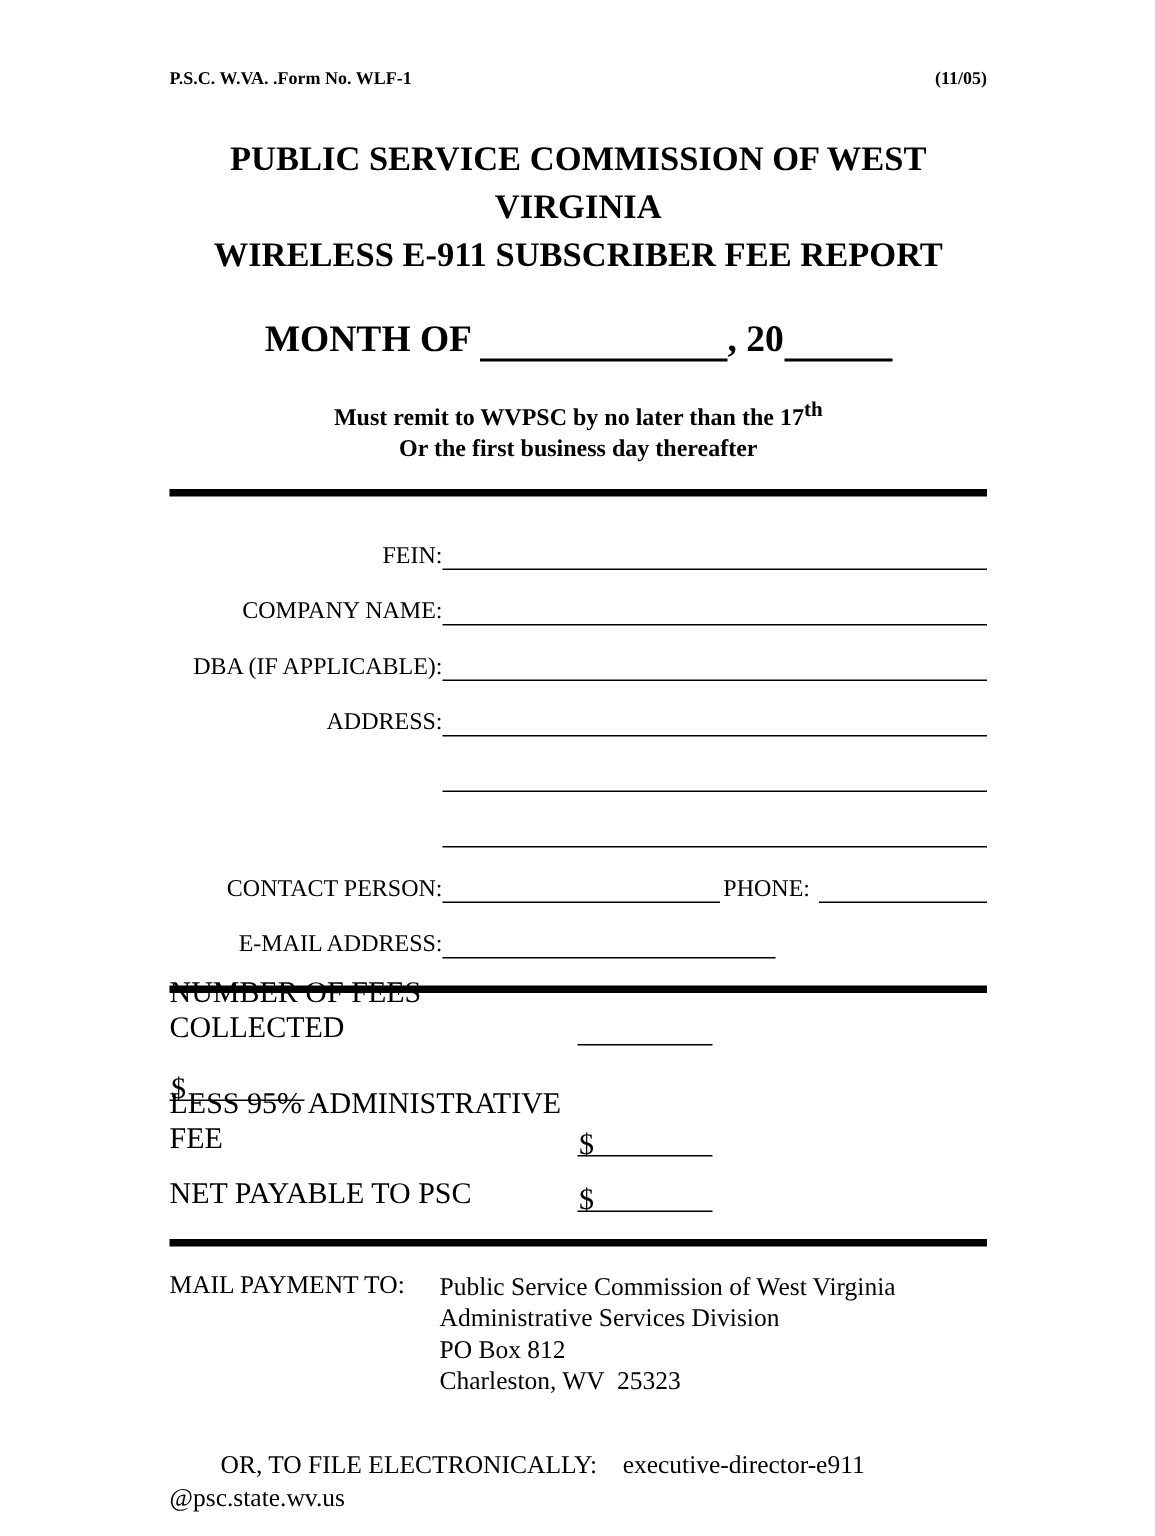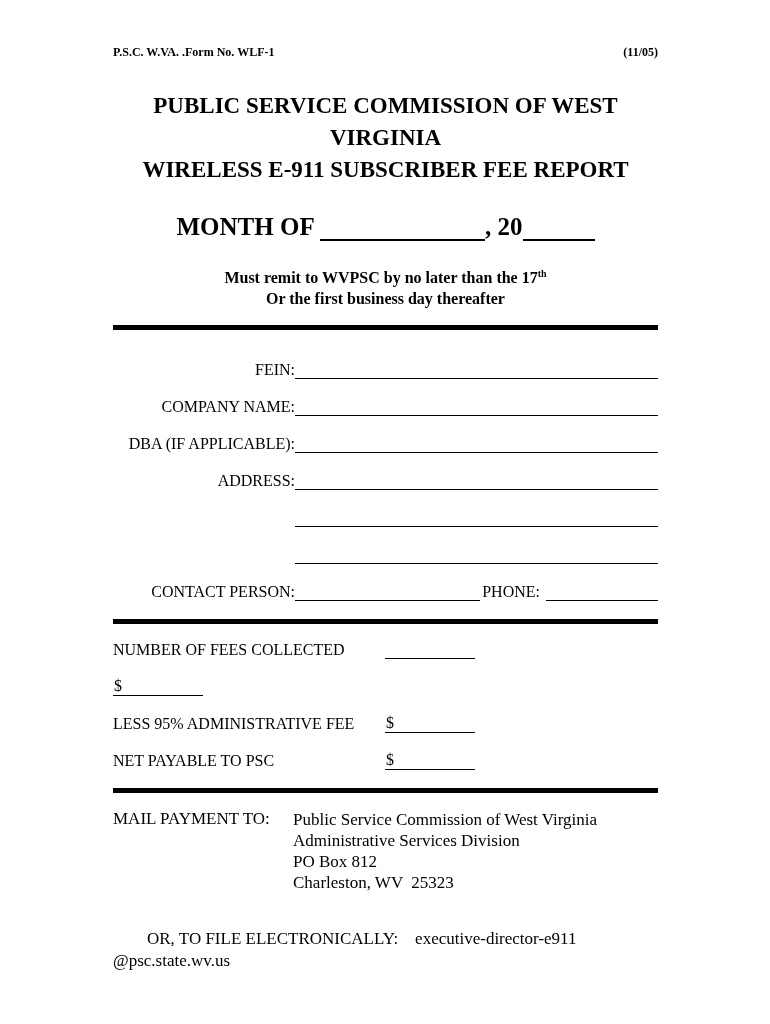--- a/index.html
+++ b/index.html
@@ -27,38 +27,38 @@
     font-size:25px; font-weight:bold;
   }
   .month-blank {
     display:inline-block; border-bottom:2px solid #000;
     height:24px; vertical-align:bottom;
   }
   .month-blank.b1 { width:165px; }
   .month-blank.b2 { width:72px; }
 
   .remit-block { text-align:center; margin-top:22px; font-weight:bold; font-size:16px; line-height:21px; }
-  .remit-block sup { font-size:10px; }
+  .remit-block sup { font-size:14px; }
 
   .rule { height:5px; background:#000; }
   .rule-1 { margin-top:16px; }
   .rule-2 { margin-top:11px; }
   .rule-3 { margin-top:11px; }
 
   .fields-section { margin-top:30px; font-size:16px;text-align:right; }
   .field-row { display:flex; align-items:flex-end; height:19px; margin-bottom:18px; }
   .field-label { width:182px; flex-shrink:0; }
   .fill-line { border-bottom:1px solid #000; height:19px; display:inline-block; }
   .fill-line.grow { flex:1; }
   .phone-label { padding:0 6px 0 2px; flex-shrink:0; }
   .line-phone { width:112px; flex-shrink:0; }
   .line-email { width:222px; }
   .spacer-label { width:182px; flex-shrink:0; }
 
-  .fees-section { margin-top:16px; font-size:16px; }
+  .fees-section { margin-top:16px; font-size:20px; }
   .fee-row { display:flex; align-items:flex-end; height:19px; margin-bottom:18px; }
   .fee-label { width:272px; flex-shrink:0; }
   .fee-line { border-bottom:1px solid #000; height:19px; width:90px; }
   .fee-line .dollar { padding-left:1px; }
 
   .payment-section { margin-top:16px; font-size:17px; display:flex; }
   .payment-label { width:180px; flex-shrink:0; font-size:17px; }
   .payment-address div { line-height:21px; white-space:pre-wrap; }
 
   .footer-block { margin-top:13px; font-size:17px; }
@@ -117,20 +117,24 @@
       <div class="field-row">
         <span class="spacer-label"></span>
         <span class="fill-line grow"></span>
       </div>
       <div class="field-row">
         <span class="field-label">CONTACT PERSON:</span>
         <span class="fill-line grow"></span>
         <span class="phone-label">PHONE:</span>
         <span class="fill-line line-phone"></span>
       </div>
+      <div class="field-row">
+        <span class="field-label">E-MAIL ADDRESS:</span>
+        <span class="fill-line line-email"></span>
+      </div>
     </div>
 
     <div class="rule rule-2"></div>
 
     <div class="fees-section">
       <div class="fee-row">
         <span class="fee-label">NUMBER OF FEES COLLECTED</span>
         <span class="fee-line"></span>
       </div>
       <div class="fee-row">

